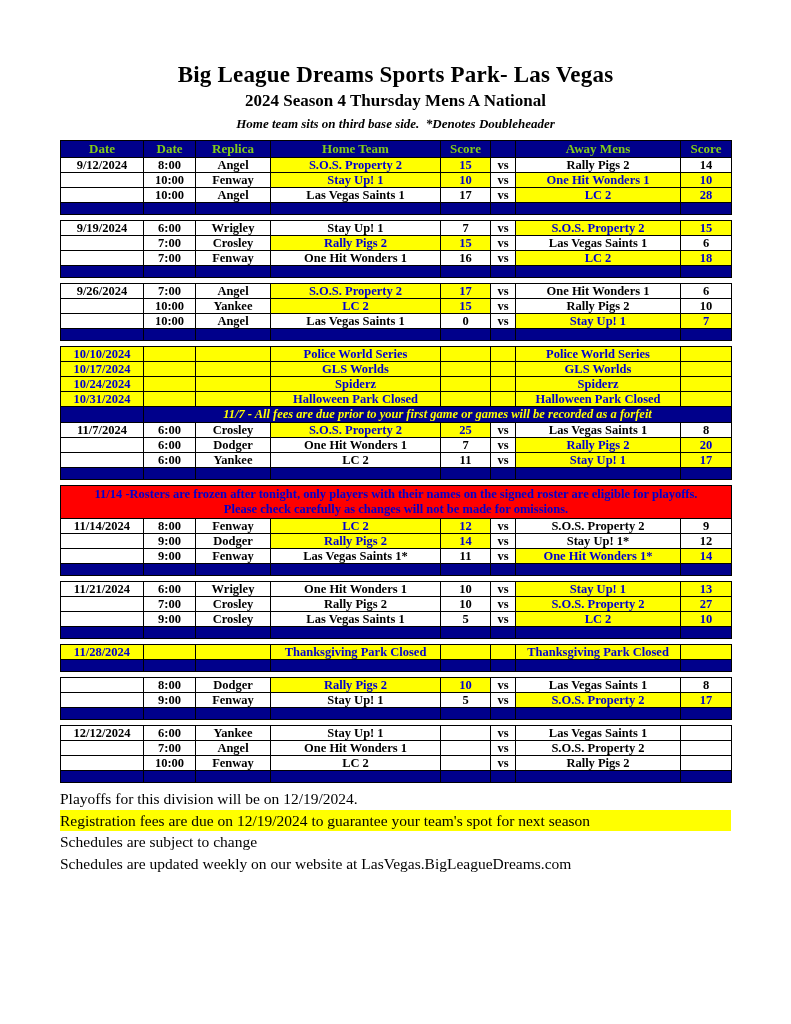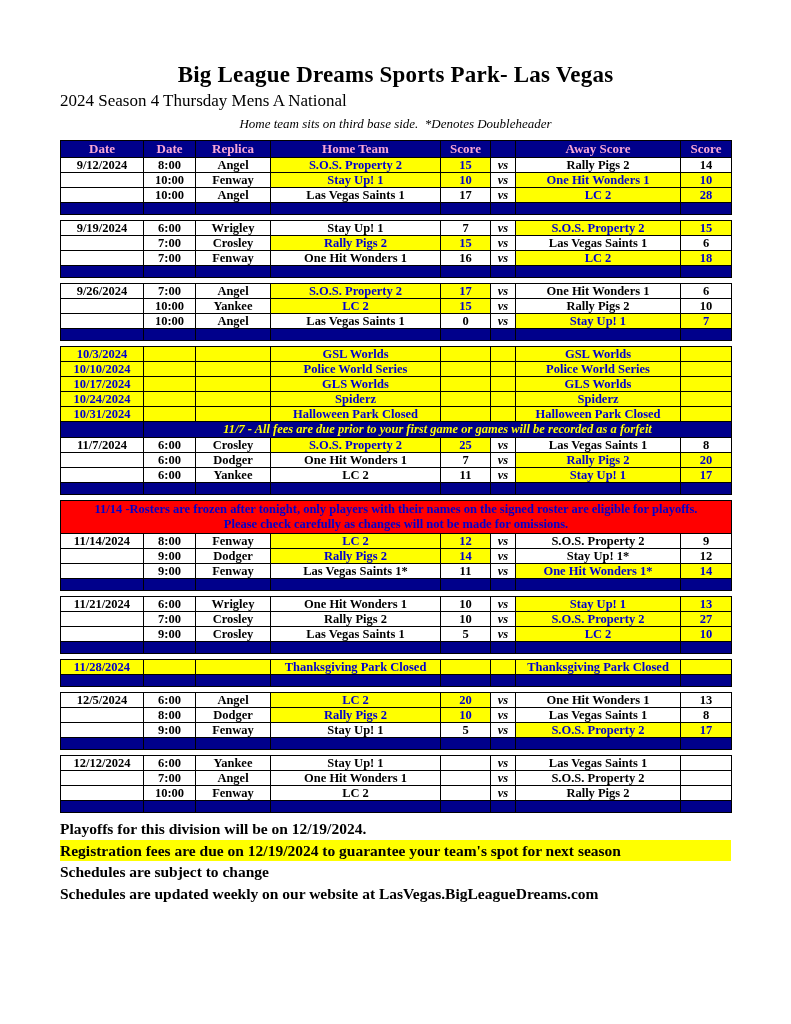--- a/index.html
+++ b/index.html
@@ -18,61 +18,61 @@
   .page {
     width: 791px; height: 1024px;
     padding: 62px 60px 3px 60px;
     overflow: hidden;
   }
   .title {
     font-size: 23px; font-weight: bold; text-align: center;
     margin: 0 0 3px 0; letter-spacing: 0.2px;
   }
   .subtitle {
-    font-size: 17px; font-weight: normal; text-align: left;
+    font-size: 17px; font-weight: bold; text-align: center;
     margin: 0 0 5px 0;
   }
   .note {
-    font-size: 13px; font-weight: normal; font-style: italic;
+    font-size: 13px; font-weight: bold; font-style: italic;
     text-align: center; margin: 0 0 8px 0; white-space: pre;
   }
   table.sched {
     border-collapse: collapse; table-layout: fixed;
     width: 671px;
   }
   table.sched td, table.sched th {
     border: 1px solid #000;
     font-weight: bold; font-size: 12.5px;
     text-align: center; vertical-align: middle;
     padding: 0; height: 14px;
     overflow: hidden; white-space: nowrap;
     line-height: 14px;
   }
   table.sched thead th {
-    background: var(--navy); color: #f9a8d4;
+    background: var(--navy); color: #84cc16;
     height: 16px; font-size: 13px; line-height: 16px;
   }
   tr.game td { background: #fff; color: #000; }
   tr.game td.win { background: var(--yellow); color: var(--blue_text); }
-  td.vs { font-style: italic; font-size: 11.5px; margin-left: 36px; }
+  td.vs { font-size: 11.5px; margin-left: 36px; }
   tr.event td { background: var(--yellow); color: var(--blue_text); }
   tr.bannernavy td {
     background: var(--navy); color: var(--yellow);
     height: 15px; line-height: 15px; font-style: italic;
   }
   tr.bannerred td {
     background: var(--red); color: var(--blue_text);
     height: auto; padding: 1px 0;
   }
   tr.bannerred td div { line-height: 15px; font-size: 12.5px; }
   tr.sep td { background: var(--navy); height: 12px; }
   tr.gap td { border: none; background: #fff; height: 6px; }
   .footer { margin-top: 5px; }
   .foot-line {
-    font-size: 15.5px; font-weight: bold; line-height: 21.5px;
+    font-size: 15.5px; font-weight: normal; line-height: 21.5px;
     white-space: nowrap;
   }
   .foot-line.hl { background: var(--yellow); }
 </style>
 </head>
 <body>
 
 <div class="page">
   <h1 class="title">Big League Dreams Sports Park- Las Vegas</h1>
   <h2 class="subtitle">2024 Season 4 Thursday Mens A National</h2>
@@ -90,21 +90,21 @@
         <col style="width:51px">
     </colgroup>
     <thead>
       <tr>
         <th>Date</th>
         <th>Date</th>
         <th>Replica</th>
         <th>Home Team</th>
         <th>Score</th>
         <th></th>
-        <th>Away Score</th>
+        <th>Away Mens</th>
         <th>Score</th>
       </tr>
     </thead>
     <tbody>
         <tr class="game">
           <td>9/12/2024</td>
           <td>8:00</td>
           <td>Angel</td>
           <td class="win">S.O.S. Property 2</td>
           <td class="win">15</td>
@@ -225,30 +225,20 @@
           <td></td>
           <td></td>
           <td></td>
           <td></td>
           <td></td>
         </tr>
         <tr class="gap">
           <td colspan="8"></td>
         </tr>
         <tr class="event">
-          <td>10/3/2024</td>
-          <td></td>
-          <td></td>
-          <td>GSL Worlds</td>
-          <td></td>
-          <td></td>
-          <td>GSL Worlds</td>
-          <td></td>
-        </tr>
-        <tr class="event">
           <td>10/10/2024</td>
           <td></td>
           <td></td>
           <td>Police World Series</td>
           <td></td>
           <td></td>
           <td>Police World Series</td>
           <td></td>
         </tr>
         <tr class="event">
@@ -435,30 +425,20 @@
           <td></td>
           <td></td>
           <td></td>
           <td></td>
           <td></td>
           <td></td>
           <td></td>
         </tr>
         <tr class="gap">
           <td colspan="8"></td>
-        </tr>
-        <tr class="game">
-          <td>12/5/2024</td>
-          <td>6:00</td>
-          <td>Angel</td>
-          <td class="win">LC 2</td>
-          <td class="win">20</td>
-          <td class="vs">vs</td>
-          <td>One Hit Wonders 1</td>
-          <td>13</td>
         </tr>
         <tr class="game">
           <td></td>
           <td>8:00</td>
           <td>Dodger</td>
           <td class="win">Rally Pigs 2</td>
           <td class="win">10</td>
           <td class="vs">vs</td>
           <td>Las Vegas Saints 1</td>
           <td>8</td>

